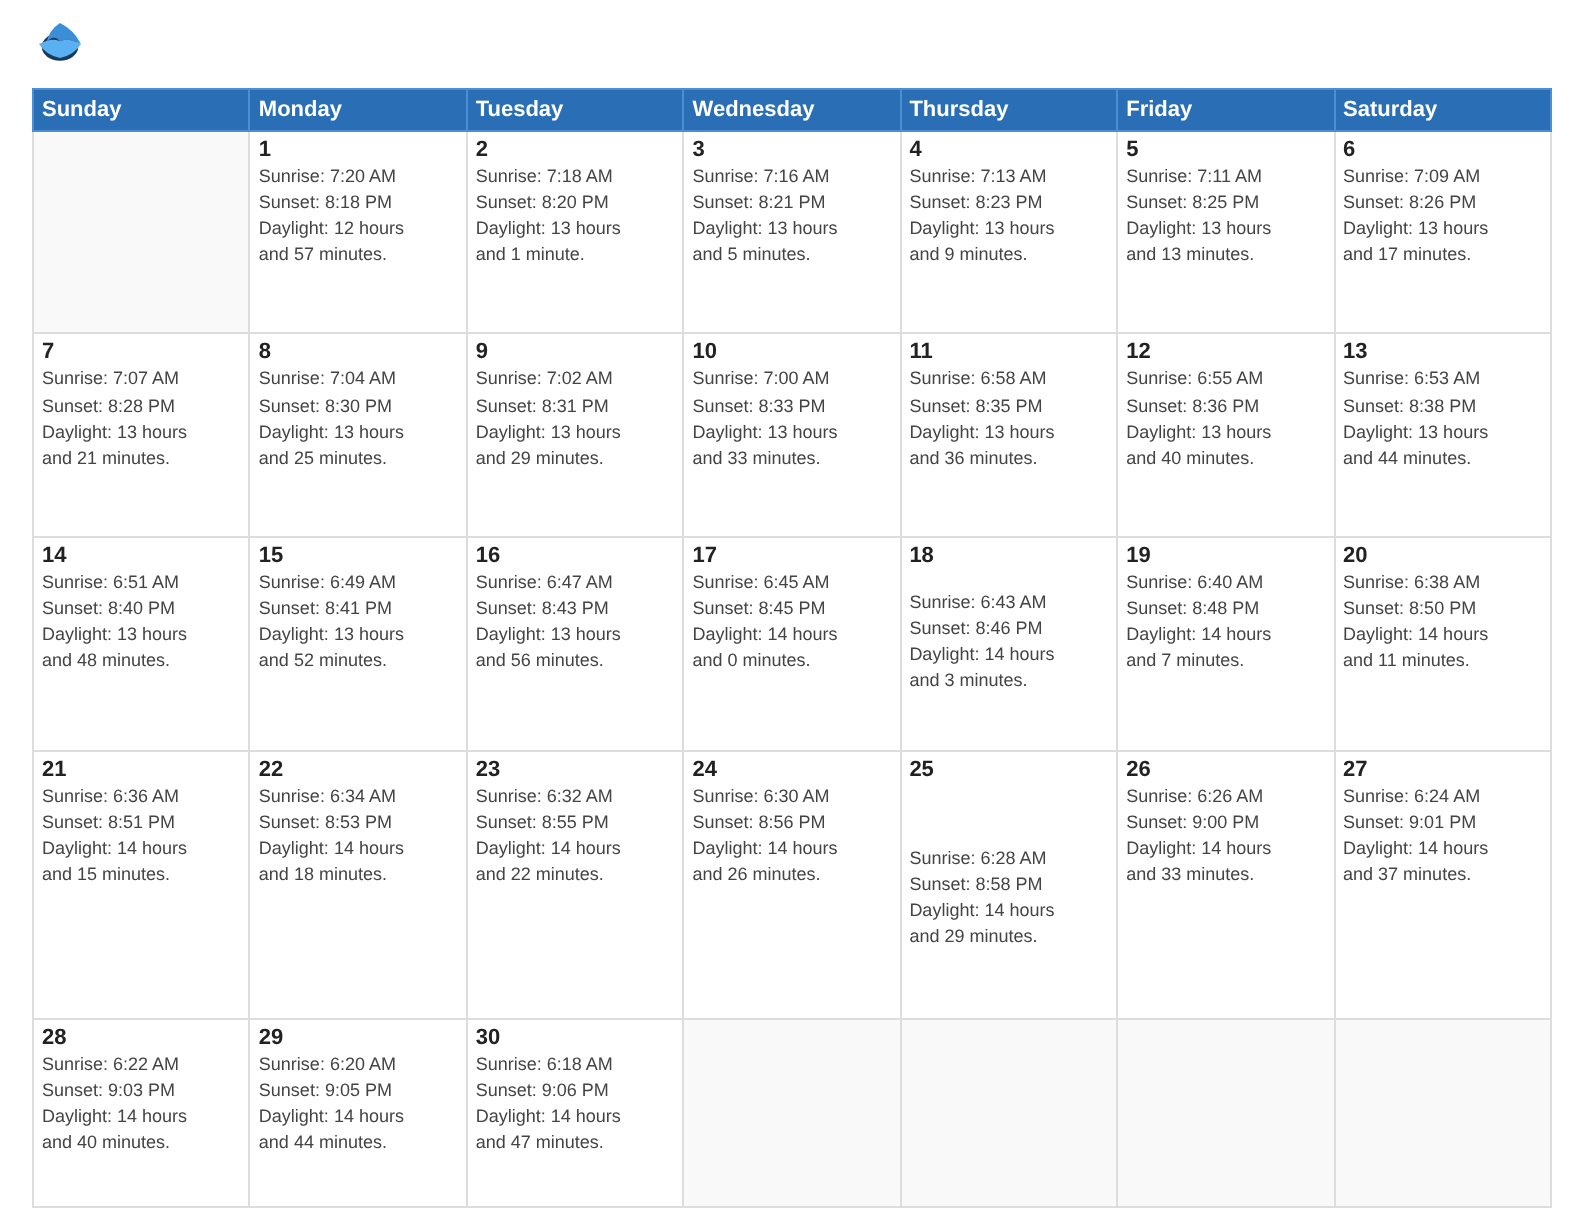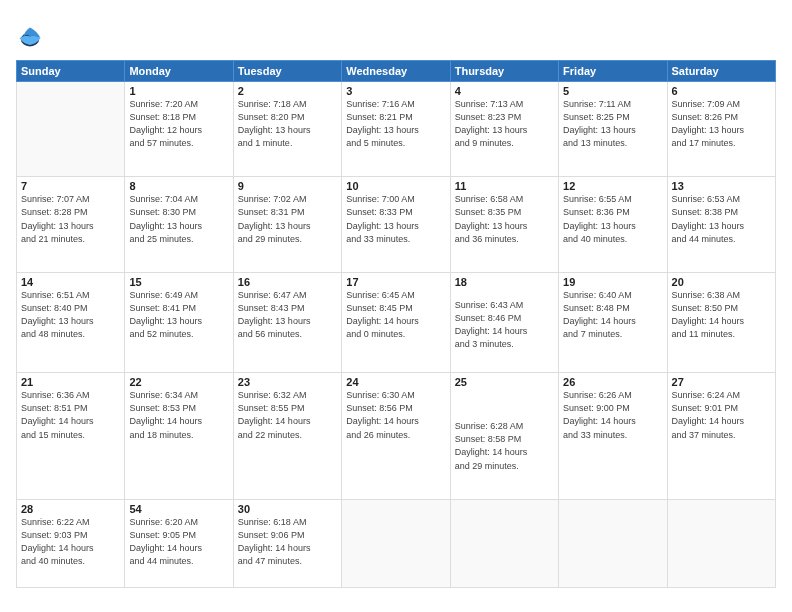--- a/index.html
+++ b/index.html
@@ -6,21 +6,21 @@
     body {
       font-family: Arial, sans-serif;
       background: #fff;
       width: 792px;
       height: 612px;
       overflow: hidden;
     }
     .page {
       width: 792px;
       height: 612px;
-      padding: 24px 16px;
+      padding: 8px 16px;
       display: flex;
       flex-direction: column;
     }
     .header {
       display: flex;
       justify-content: space-between;
       align-items: flex-start;
       margin-bottom: 8px;
     }
     .logo {
@@ -329,21 +329,21 @@
         </tr>
         <tr class="last-row">
           <td>
             <span class="day-num">28</span>
             <div class="day-info" style="white-space: pre-line;">Sunrise: 6:22 AM
 Sunset: 9:03 PM
 Daylight: 14 hours
 and 40 minutes.</div>
           </td>
           <td>
-            <span class="day-num">54</span>
+            <span class="day-num">29</span>
             <div class="day-info" style="white-space: pre-line;">Sunrise: 6:20 AM
 Sunset: 9:05 PM
 Daylight: 14 hours
 and 44 minutes.</div>
           </td>
           <td>
             <span class="day-num">30</span>
             <div class="day-info" style="white-space: pre-line;">Sunrise: 6:18 AM
 Sunset: 9:06 PM
 Daylight: 14 hours

